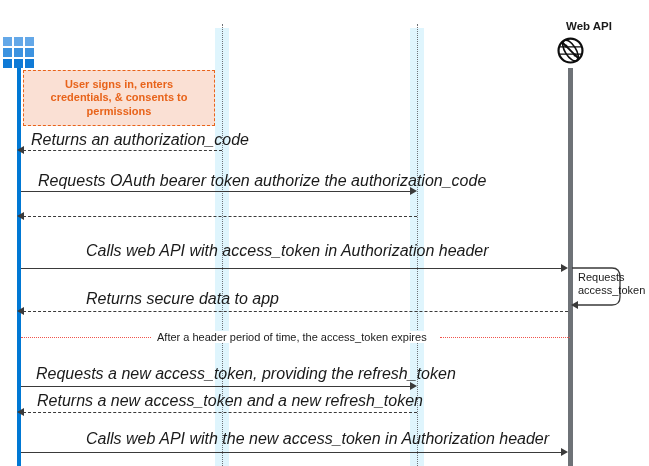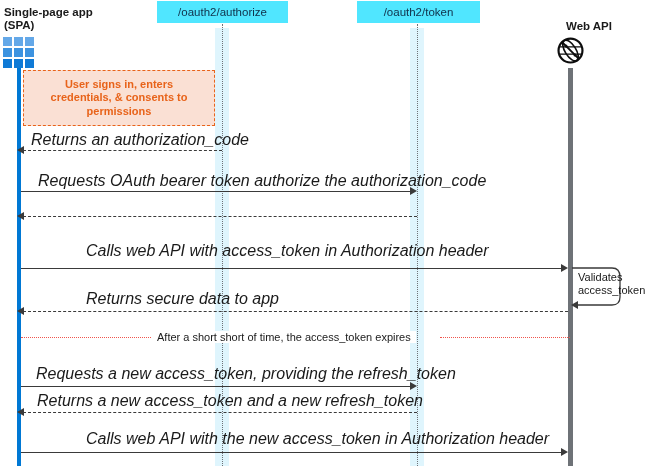--- a/index.html
+++ b/index.html
@@ -119,38 +119,34 @@
   <div class="activation-band" style="left:410px;top:28px;width:14px;height:438px;"></div>
 
   <div class="lifeline-solid" style="left:17px;top:68px;width:4px;height:398px;background:#0078d4;"></div>
 
   <div class="lifeline-dotted" style="left:222px;top:24px;height:442px;"></div>
 
   <div class="lifeline-dotted" style="left:417px;top:24px;height:442px;"></div>
 
   <div class="lifeline-solid" style="left:568px;top:68px;width:5px;height:398px;background:#6e7277;"></div>
 
-  <div class="hdr-label" style="left:4px;top:6px;width:130px;">Single-page app
-(SPA)</div>
 
   <div class="spa-icon" style="left:3px;top:37px;">
     <div class="spa-cell" style="background:#64a8e8;"></div>
     <div class="spa-cell" style="background:#64a8e8;"></div>
     <div class="spa-cell" style="background:#64a8e8;"></div>
     <div class="spa-cell" style="background:#3d93e0;"></div>
     <div class="spa-cell" style="background:#3d93e0;"></div>
     <div class="spa-cell" style="background:#3d93e0;"></div>
     <div class="spa-cell" style="background:#0f7ad6;"></div>
     <div class="spa-cell" style="background:#0f7ad6;"></div>
     <div class="spa-cell" style="background:#0f7ad6;"></div>
   </div>
 
-  <div class="hdr-box" style="left:157px;top:1px;width:131px;">/oauth2/authorize</div>
-
-  <div class="hdr-box" style="left:357px;top:1px;width:123px;">/oauth2/token</div>
+
 
   <div class="hdr-label" style="left:544px;top:20px;width:90px;text-align:center;">Web API</div>
 
   <span class="globe-icon" style="left:556px;top:36px;">
     <svg width="29" height="29" viewBox="0 0 32 32">
       <circle cx="16" cy="16" r="13.2" fill="none" stroke="#0d0d0d" stroke-width="2.4"></circle>
       <ellipse cx="16" cy="16" rx="6" ry="13" fill="none" stroke="#0d0d0d" stroke-width="1.8" transform="rotate(-32 16 16)"></ellipse>
       <path d="M4 12 L28 12 M4 20 L28 20" stroke="#0d0d0d" stroke-width="1.6" fill="none"></path>
       <path d="M7 7 L25 25" stroke="#0d0d0d" stroke-width="2.2"></path>
       <circle cx="11" cy="11" r="1.7" fill="#0d0d0d"></circle>
@@ -174,29 +170,29 @@
   <div class="arrowhead arrow-left" style="left:17px;top:212px;"></div>
 
   <div class="msg-label" style="left:86px;top:245px;">Calls web API with access_token in Authorization header</div>
   <div class="msg-line msg-solid" style="left:21px;top:268px;width:541px;"></div>
   <div class="arrowhead arrow-right" style="left:561px;top:264px;"></div>
 
   <svg style="position:absolute;left:570px;top:264px;width:60px;height:46px;">
     <path d="M2 4 L42 4 Q50 4 50 13 L50 33 Q50 41 42 41 L6 41" fill="none" stroke="#3a3a3a" stroke-width="1.3"></path>
     <polygon points="8,37 8,45 1,41" fill="#3a3a3a"></polygon>
   </svg>
-  <div class="selfloop-label" style="left:578px;top:271px;width:70px;">Validates
+  <div class="selfloop-label" style="left:578px;top:271px;width:70px;">Requests
 access_token</div>
 
   <div class="msg-label" style="left:86px;top:293px;">Returns secure data to app</div>
   <div class="msg-line msg-dashed" style="left:23px;top:311px;width:545px;"></div>
   <div class="arrowhead arrow-left" style="left:17px;top:307px;"></div>
 
   <div class="divider-line" style="left:21px;top:337px;width:130px;"></div>
-  <div class="divider-label" style="left:152px;top:331px;">After a short short of time, the access_token expires</div>
+  <div class="divider-label" style="left:152px;top:331px;">After a header period of time, the access_token expires</div>
   <div class="divider-line" style="left:440px;top:337px;width:130px;"></div>
 
   <div class="msg-label" style="left:36px;top:368px;">Requests a new access_token, providing the refresh_token</div>
   <div class="msg-line msg-solid" style="left:21px;top:386px;width:390px;"></div>
   <div class="arrowhead arrow-right" style="left:410px;top:382px;"></div>
 
   <div class="msg-label" style="left:37px;top:395px;">Returns a new access_token and a new refresh_token</div>
   <div class="msg-line msg-dashed" style="left:23px;top:412px;width:394px;"></div>
   <div class="arrowhead arrow-left" style="left:17px;top:408px;"></div>
 

